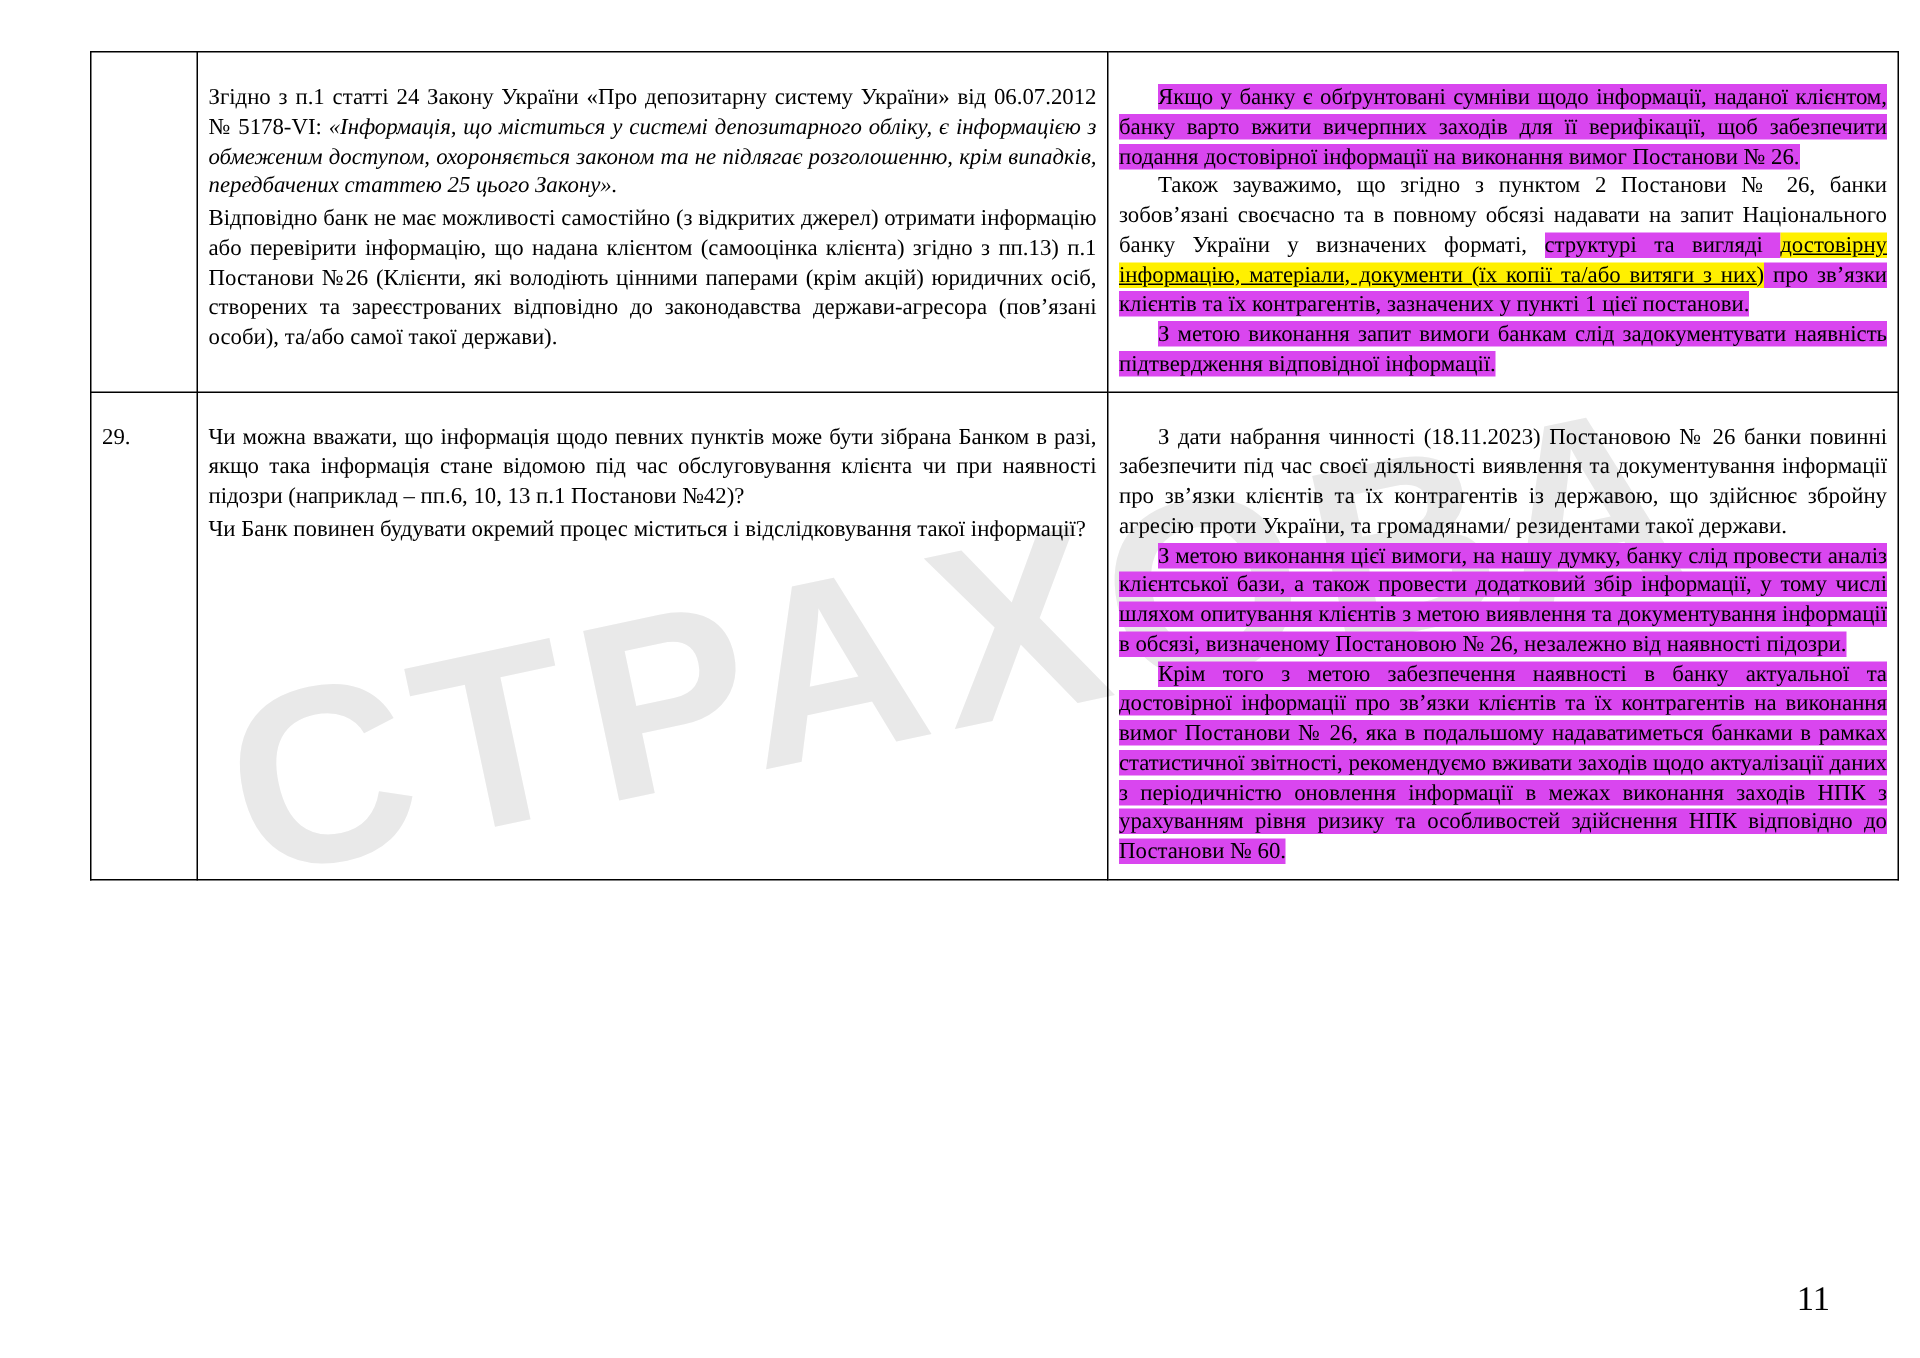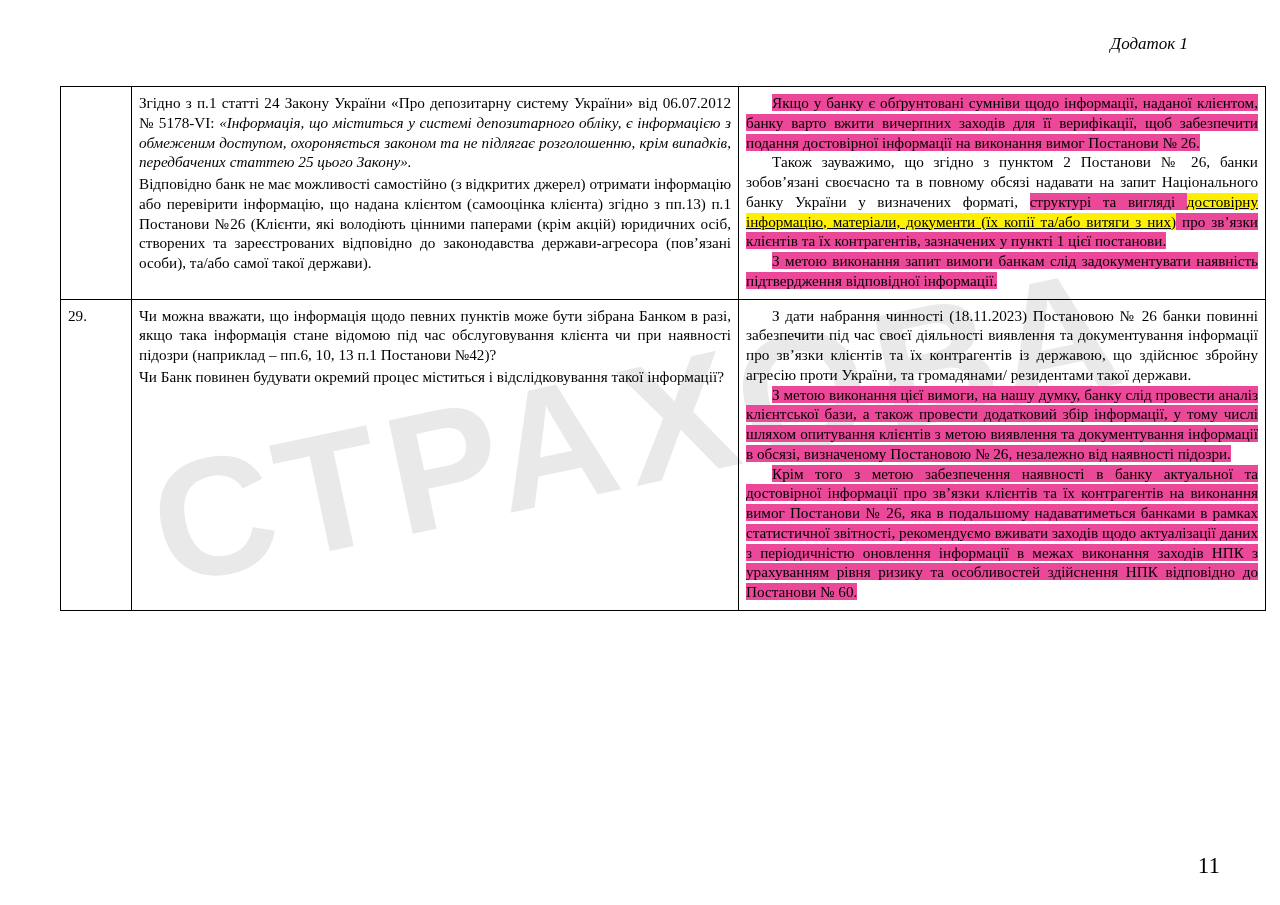--- a/index.html
+++ b/index.html
@@ -53,21 +53,21 @@
 
   table.doc-table {
     border-collapse: collapse;
     width: 1160px;
     margin: 0 auto;
     table-layout: fixed;
   }
   table.doc-table td {
     border: 1px solid #000000;
     vertical-align: top;
-    padding: 6px 7px 8px 7px;
+    padding: 20px 7px 8px 7px;
     font-size: 15.2px;
     line-height: 1.30;
     text-align: justify;
   }
   td.col-num {
     width: 56px;
     text-align: right;
     padding-right: 6px;
     white-space: nowrap;
   }
@@ -87,21 +87,21 @@
   p + p {
     margin-top: 0px;
   }
   p.gap {
     margin-top: 2px;
   }
   .ital {
     font-style: italic;
   }
   .hl {
-    background: #ec4899;
+    background: #d946ef;
   }
   .hl-u {
     background: #fff000;
     text-decoration: underline;
   }
 
   .page-number {
     position: absolute;
     right: 60px;
     bottom: 26px;
@@ -109,21 +109,20 @@
     z-index: 2;
   }
 </style>
 </head>
 <body>
 
 <div class="watermark">СТРАХОВА</div>
 
 <div class="page">
 
-  <div class="appendix-label">Додаток 1</div>
 
   <table class="doc-table">
     <tbody>
         <tr>
           <td class="col-num"></td>
           <td class="col-q">
             <p class="noindent"><span>Згідно з п.1 статті 24 Закону України «Про депозитарну систему України» від 06.07.2012 № 5178-VI: </span><span class="ital">«Інформація, що міститься у системі депозитарного обліку, є інформацією з обмеженим доступом, охороняється законом та не підлягає розголошенню, крім випадків, передбачених статтею 25 цього Закону».</span></p>
             <p class="noindent gap"><span>Відповідно банк не має можливості самостійно (з відкритих джерел) отримати інформацію або перевірити інформацію, що надана клієнтом (самооцінка клієнта) згідно з пп.13) п.1 Постанови №26 (Клієнти, які володіють цінними паперами (крім акцій) юридичних осіб, створених та зареєстрованих відповідно до законодавства держави-агресора (пов’язані особи), та/або самої такої держави).</span></p>
           </td>
           <td class="col-a">

